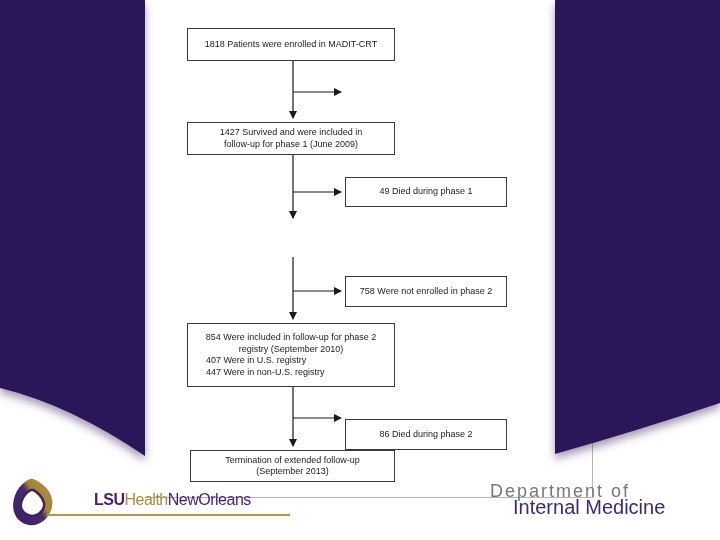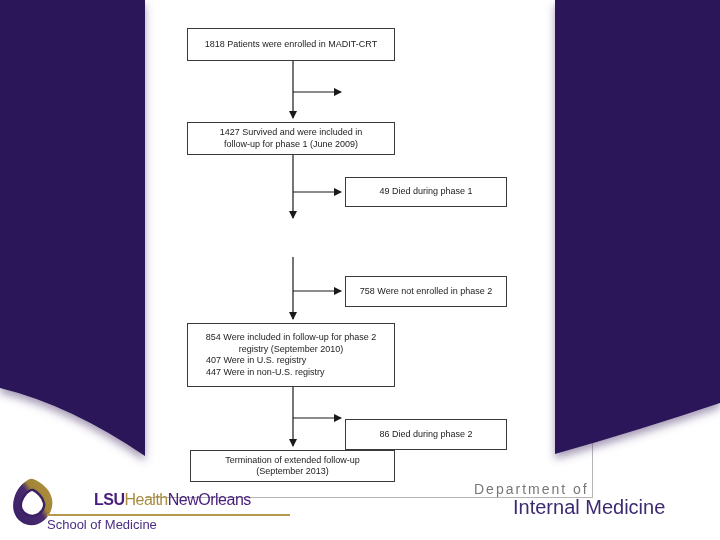--- a/index.html
+++ b/index.html
@@ -24,21 +24,21 @@
   
   .purple-overlay { position:absolute; left:0; top:0; width:720px; height:540px; pointer-events:none; }
   
   .lsu-logo-icon { position:absolute; left:12px; top:477px; }
   .lsu-logo-text { position:absolute; left:46px; top:491px; font-size:16px; letter-spacing:-0.5px; white-space:nowrap;padding-left:48px; }
   .lsu-logo-text .lsu { color:#461D7C; font-weight:bold; }
   .lsu-logo-text .health { color:#A98C3F; }
   .lsu-logo-text .no { color:#461D7C; }
   .gold-rule { position:absolute; left:47px; top:514px; width:243px; height:2px; background:#B5994B; }
   .school { position:absolute; left:47px; top:517px; font-size:13px; color:#4A2C82; }
-  .dept-line1 { position:absolute; left:474px; top:481px; font-size:14px; letter-spacing:2px; color:#77787B;text-align:right; }
+  .dept-line1 { position:absolute; left:490px; top:481px; font-size:18px; letter-spacing:2px; color:#77787B;text-align:right; }
   .dept-line2 { position:absolute; left:513px; top:496px; font-size:20px; font-weight:normal; color:#3D2A71; letter-spacing:0px; }
 </style>
 </head>
 <body>
 
 <div class="slide">
 
   <div class="panel">
 
     <svg class="connectors" viewBox="0 0 410 483">
@@ -110,18 +110,17 @@
         <stop offset="0.60" stop-color="#A18435"></stop>
         <stop offset="1" stop-color="#B29245"></stop>
       </linearGradient>
     </defs>
     <path d="M21,2 C29,5 38,12 40,22 C42,32 36,43 26,47 C16,51 5,45 2,35 C-1,25 4,11 13,5 C16,3 18,1 21,2 Z" fill="url(#lg)"></path>
     <path d="M21,13 C24,14 31,20 32,26 C33,31 29,37 23,38.5 C17,40 10,36 9,30 C8,24 13,16 18,13.5 C19,13 20,12.7 21,13 Z" fill="#ffffff" stroke="#3A1F63" stroke-width="2.4"></path>
   </svg>
 
   <div class="lsu-logo-text"><span class="lsu">LSU</span><span class="health">Health</span><span class="no">NewOrleans</span></div>
   <div class="gold-rule"></div>
-  <div class="school">School of Medicine</div>
 
   <div class="dept-line1">Department of</div>
   <div class="dept-line2">Internal Medicine</div>
 
 </div>
 
 </body></html>

